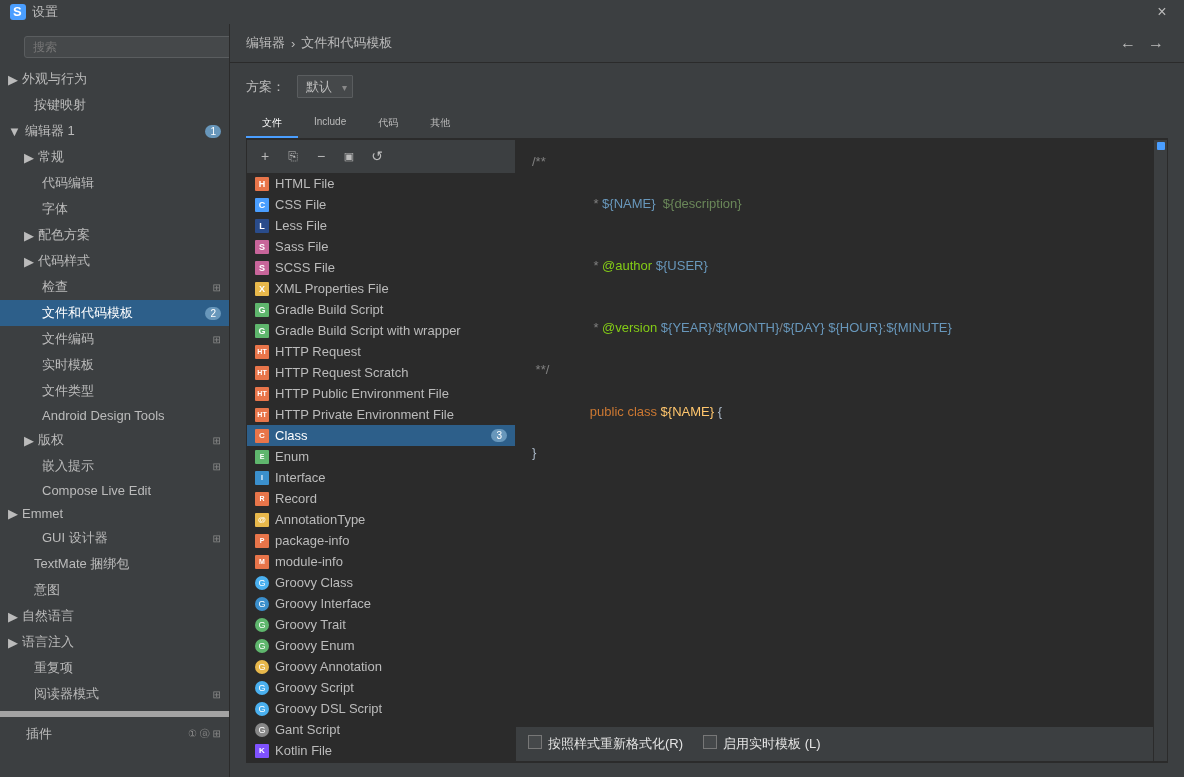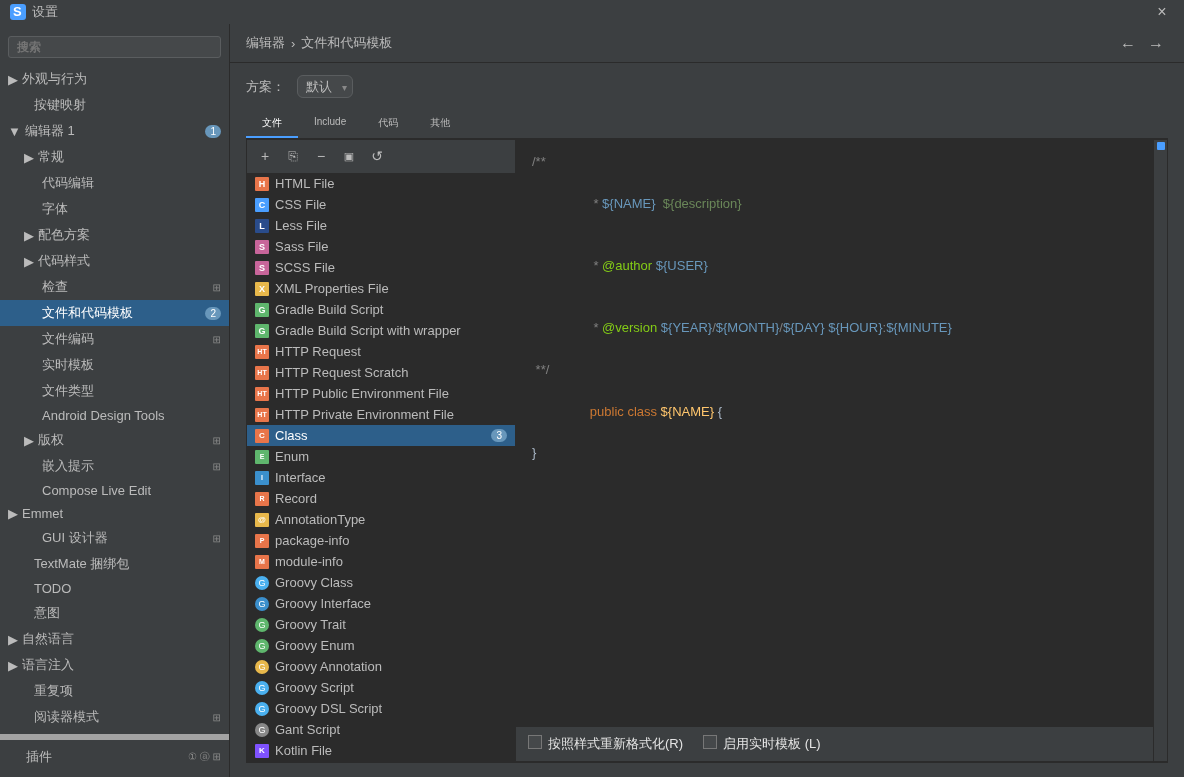--- a/index.html
+++ b/index.html
@@ -7,39 +7,39 @@
     
     .window { width: 1184px; height: 777px; background: #3c3f41; display: flex; flex-direction: column; }
     
     .titlebar { height: 30px; background: #3c3f41; display: flex; align-items: center; padding: 0 10px; color: #bbbbbb; user-select: none; }
     .titlebar-close { width: 24px; height: 24px; display: flex; align-items: center; justify-content: center; color: #bbbbbb; cursor: pointer; font-size: 16px; }
 
     .content { flex: 1; display: flex; background: #3c3f41; }
     
     
     .sidebar { width: 230px; background: #3c3f41; overflow-y: auto; padding: 8px 0; border-right: 1px solid #2b2b2b; }
-    .sidebar-search { margin: 4px 8px 8px 8px; background: #45484a; border: 1px solid #5a5d5f; border-radius: 3px; padding: 3px 8px; color: #84cc16; width: calc(100% - 16px); outline: none; font-size: 12px; font-weight: bold; }
+    .sidebar-search { margin: 4px 8px 8px 24px; background: #45484a; border: 1px solid #5a5d5f; border-radius: 3px; padding: 3px 8px; color: #84cc16; width: calc(100% - 16px); outline: none; font-size: 12px; }
     .sidebar-item { padding: 4px 8px 4px 16px; color: #bbbbbb; cursor: pointer; display: flex; align-items: center; gap: 4px; }
     .sidebar-item.active { background: #2d5f8a; color: #ffffff; }
     .sidebar-item-group { padding: 4px 8px 4px 8px; color: #bbbbbb; cursor: pointer; display: flex; align-items: center; gap: 4px; font-weight: normal; }
     .sidebar-badge { background: #6897bb; color: white; font-size: 10px; padding: 1px 5px; border-radius: 8px; margin-left: 4px; }
     .sidebar-indent1 { padding-left: 24px; }
     
     
     .main { flex: 1; display: flex; flex-direction: column; background: #3c3f41; }
     
     .breadcrumb { padding: 8px 16px; color: #bbbbbb; font-size: 12px; display: flex; align-items: center; gap: 6px; border-bottom: 1px solid #2b2b2b; }
     .breadcrumb-nav { display: flex; gap: 4px; margin-left: auto; }
     .breadcrumb-nav-btn { color: #bbbbbb; cursor: pointer; font-size: 16px; padding: 2px 4px; }
     
     .main-content { flex: 1; display: flex; flex-direction: column; padding: 12px 16px; }
     
     .scheme-row { display: flex; align-items: center; gap: 12px; margin-bottom: 12px; }
     .scheme-label { color: #bbbbbb; }
-    .scheme-select { background: #45484a; border: 1px solid #5a5d5f; color: #bbbbbb; padding: 3px 20px 3px 8px; border-radius: 6px; appearance: none; cursor: pointer; outline: none; position: relative; }
+    .scheme-select { background: #45484a; border: 1px solid #5a5d5f; color: #bbbbbb; padding: 3px 20px 3px 8px; border-radius: 1px; appearance: none; cursor: pointer; outline: none; position: relative; }
     .scheme-select-wrapper { position: relative; display: inline-block; }
     .scheme-select-wrapper::after { content: '▾'; position: absolute; right: 6px; top: 50%; transform: translateY(-50%); color: #888; pointer-events: none; font-size: 10px; }
     
     .tabs { display: flex; gap: 0; border-bottom: 1px solid #2b2b2b; margin-bottom: 0; }
     .tab { padding: 6px 16px; color: #bbbbbb; cursor: pointer; border-bottom: 2px solid transparent; font-size: 10px; }
     .tab.active { color: #ffffff; border-bottom: 2px solid #4a9eff; }
     
     .lower-content { display: flex; flex: 1; gap: 0; margin-top: 0; }
     
     
@@ -172,24 +172,20 @@
         <span>Emmet</span>
       </div>
       <div class="sidebar-item sidebar-indent1">
         <span style="width:14px"></span>
         <span style="flex:1">GUI 设计器</span>
         <span style="color:#888;font-size:10px">⊞</span>
       </div>
       <div class="sidebar-item">
         <span style="width:14px"></span>
         <span>TextMate 捆绑包</span>
-      </div>
-      <div class="sidebar-item">
-        <span style="width:14px"></span>
-        <span>TODO</span>
       </div>
       <div class="sidebar-item">
         <span style="width:14px"></span>
         <span>意图</span>
       </div>
       <div class="sidebar-item sidebar-item-group">
         <span>▶</span>
         <span>自然语言</span>
       </div>
       <div class="sidebar-item sidebar-item-group">

